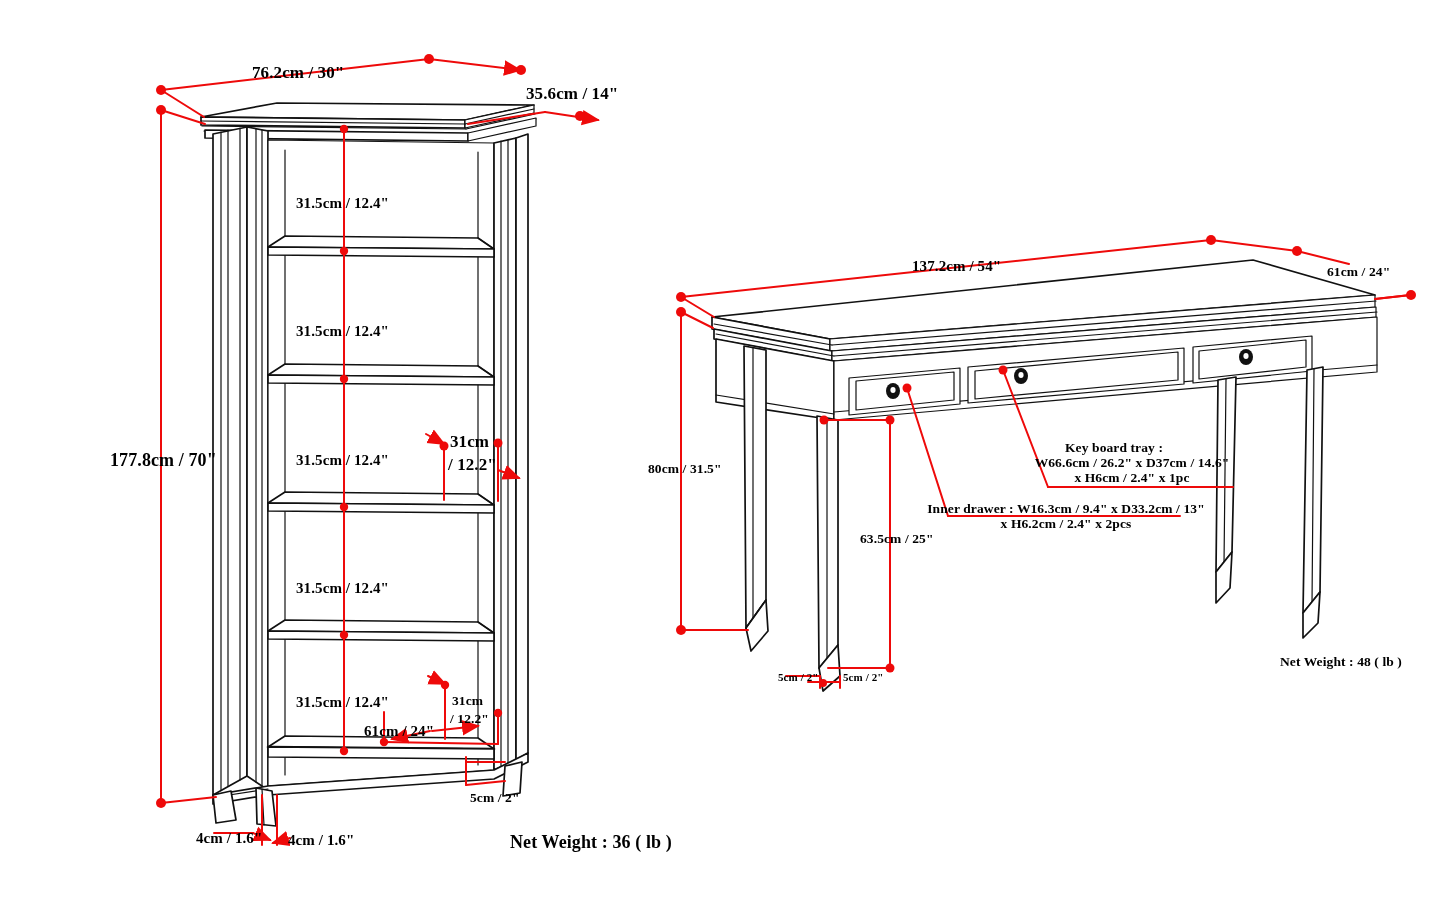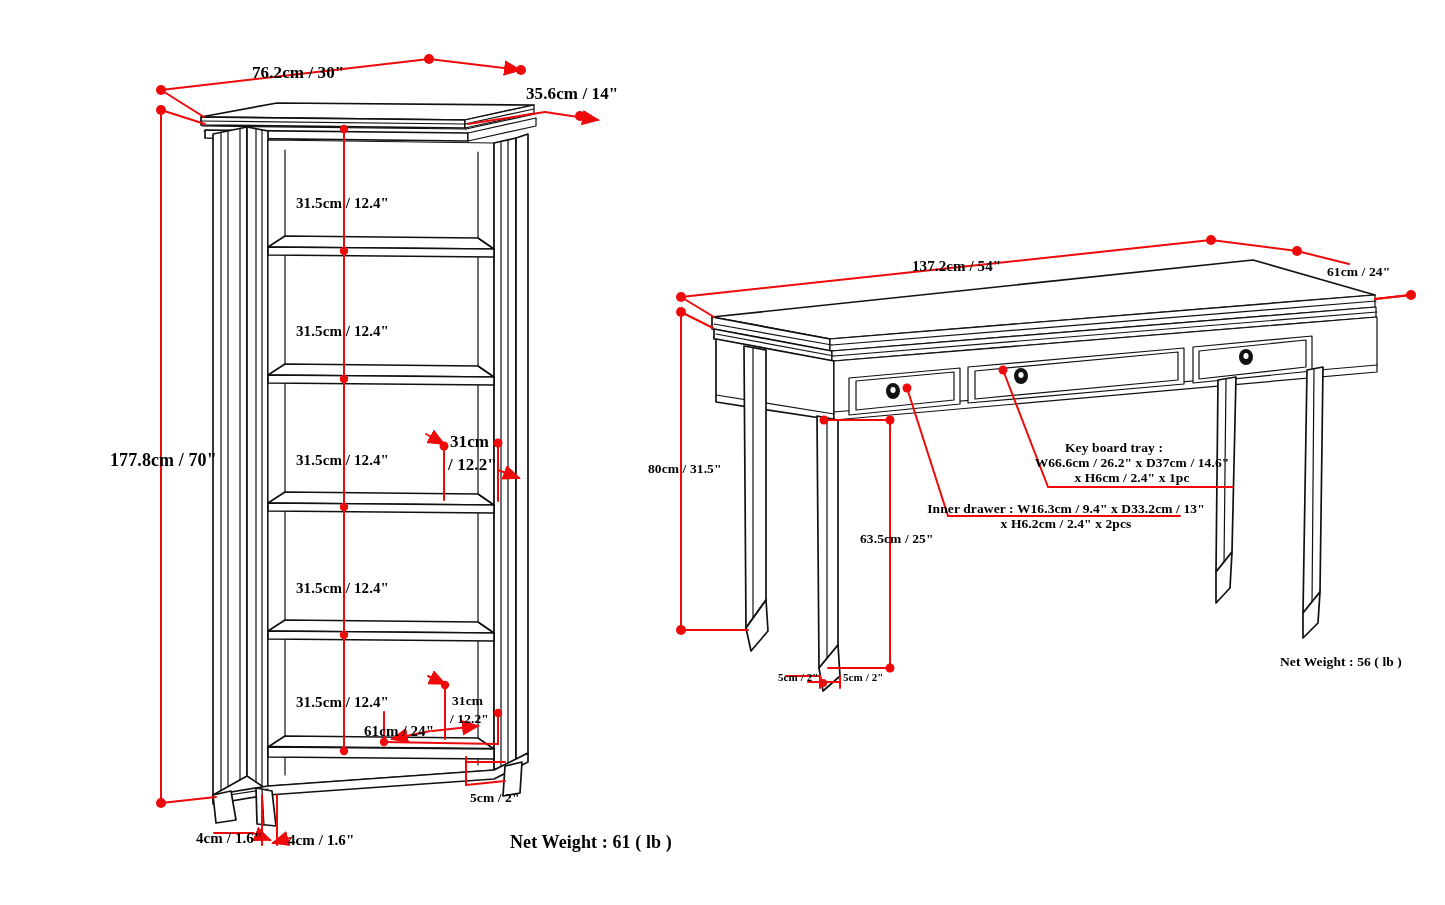--- a/index.html
+++ b/index.html
@@ -331,35 +331,35 @@
   <div class="lbl sm" style="left:452px; top:693px;">31cm</div>
   <div class="lbl sm" style="left:450px; top:711px;">/ 12.2"</div>
 
   <div class="lbl md" style="left:364px; top:723px;">61cm / 24"</div>
 
   <div class="lbl sm" style="left:470px; top:790px;">5cm / 2"</div>
 
   <div class="lbl md" style="left:196px; top:830px;">4cm / 1.6"</div>
   <div class="lbl md" style="left:288px; top:832px;">4cm / 1.6"</div>
 
-  <div class="lbl xl" style="left:510px; top:832px;">Net Weight : 61 ( lb )</div>
+  <div class="lbl xl" style="left:510px; top:832px;">Net Weight : 36 ( lb )</div>
 
   <div class="lbl md" style="left:912px; top:258px;">137.2cm / 54"</div>
 
   <div class="lbl sm" style="left:1327px; top:264px;">61cm / 24"</div>
 
   <div class="lbl sm" style="left:648px; top:461px;">80cm / 31.5"</div>
 
   <div class="lbl sm" style="left:860px; top:531px;">63.5cm / 25"</div>
 
   <div class="lbl tiny" style="left:778px; top:671px;">5cm / 2"</div>
   <div class="lbl tiny" style="left:843px; top:671px;">5cm / 2"</div>
 
   <div class="lbl sm ctr" style="left:1114px; top:440px; width:120px; margin-left:-60px;">Key board tray :</div>
   <div class="lbl sm ctr" style="left:1132px; top:455px; transform:translateX(-50%);">W66.6cm / 26.2" x D37cm / 14.6"</div>
   <div class="lbl sm ctr" style="left:1132px; top:470px; transform:translateX(-50%);">x H6cm / 2.4" x 1pc</div>
 
   <div class="lbl sm ctr" style="left:1066px; top:501px; transform:translateX(-50%);">Inner drawer : W16.3cm / 9.4" x D33.2cm / 13"</div>
   <div class="lbl sm ctr" style="left:1066px; top:516px; transform:translateX(-50%);">x H6.2cm / 2.4" x 2pcs</div>
 
-  <div class="lbl sm" style="left:1280px; top:654px;">Net Weight : 56 ( lb )</div>
+  <div class="lbl sm" style="left:1280px; top:654px;">Net Weight : 48 ( lb )</div>
 
 </div>
 
 </body></html>

